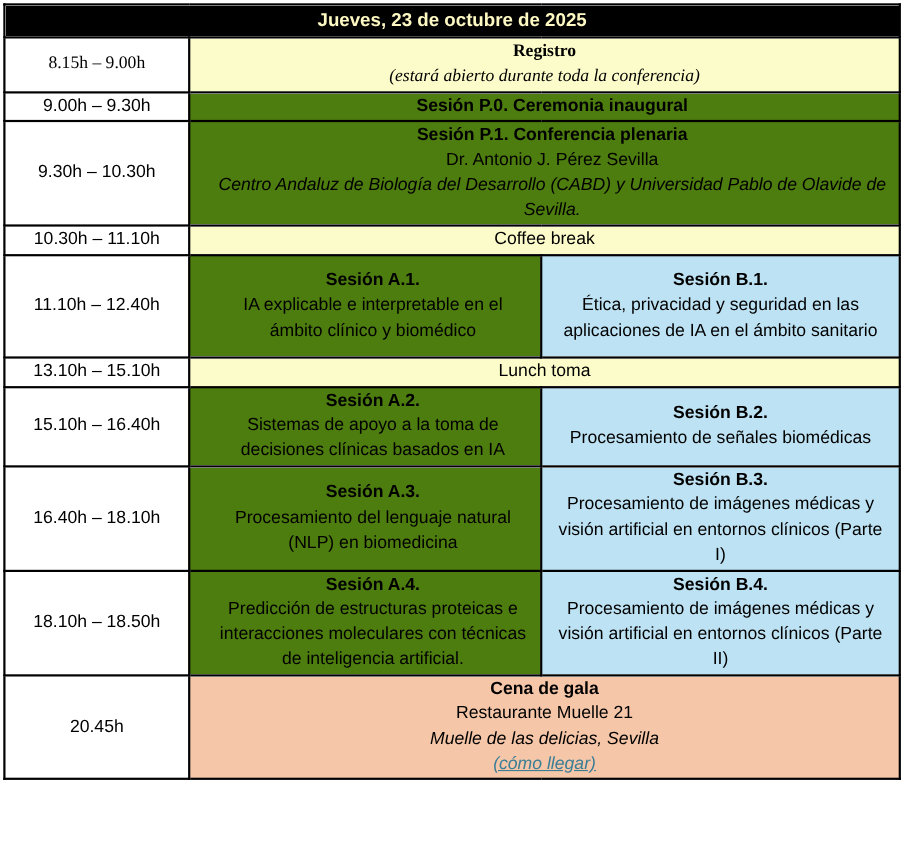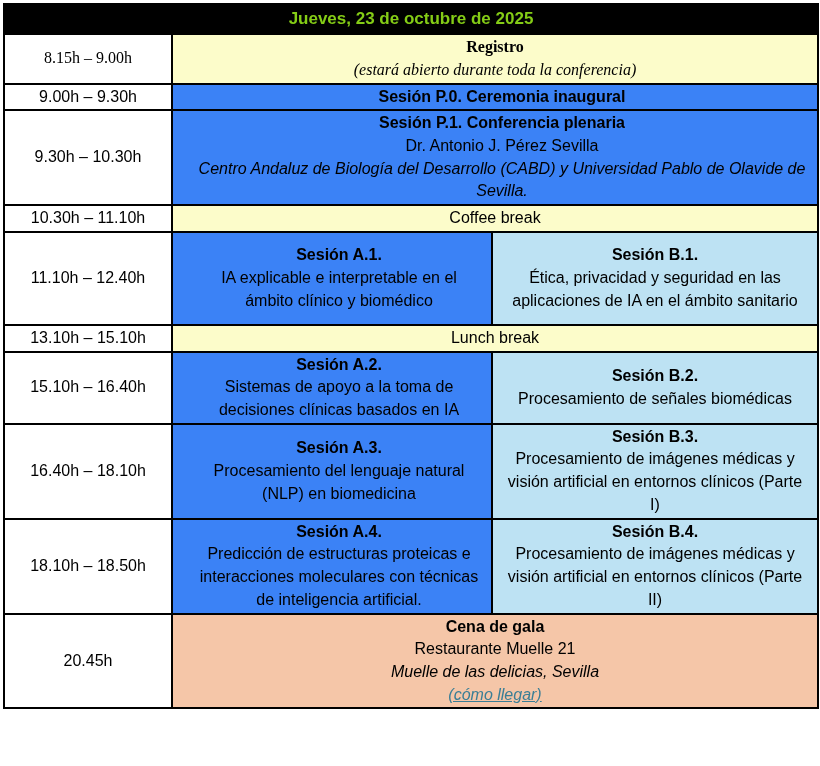--- a/index.html
+++ b/index.html
@@ -23,27 +23,27 @@
     text-align: center;
     vertical-align: middle;
     padding: 1px 8px;
     font-size: 16px;
     line-height: 1.42;
     color: #000000;
     overflow: hidden;
   }
   td.header-cell {
     background: #000000;
-    color: #84cc16;
+    color: #fef9c3;
     font-weight: bold;
     font-size: 17px;
     padding: 2px 8px;
   }
   .bg-yellow { background: #fcfcca; }
-  .bg-green  { background: #3b82f6; padding-left: 22px; }
+  .bg-green  { background: #4d7c0f; padding-left: 22px; }
   .bg-blue   { background: #bde2f3; margin-top: 44px; }
   .bg-orange { background: #f5c6a8; }
   .bg-white  { background: #ffffff; }
 
   .line { display: block; }
   .b { font-weight: bold; }
   .i { font-style: italic; }
 
   a.map-link {
     color: #3a7e96;
@@ -123,21 +123,21 @@
       <td class="bg-blue">
         <span class="line b">Sesión B.1.</span>
         <span class="line">Ética, privacidad y seguridad en las aplicaciones de IA en el ámbito sanitario</span>
       </td>
     </tr>
 
 
     <tr class="r6">
       <td class="bg-white">13.10h – 15.10h</td>
       <td colspan="2" class="bg-yellow">
-        <span class="line">Lunch break</span>
+        <span class="line">Lunch toma</span>
       </td>
     </tr>
 
     <tr class="r7">
       <td class="bg-white">15.10h – 16.40h</td>
       <td class="bg-green">
         <span class="line b">Sesión A.2.</span>
         <span class="line">Sistemas de apoyo a la toma de decisiones clínicas basados en IA</span>
       </td>
       <td class="bg-blue">

